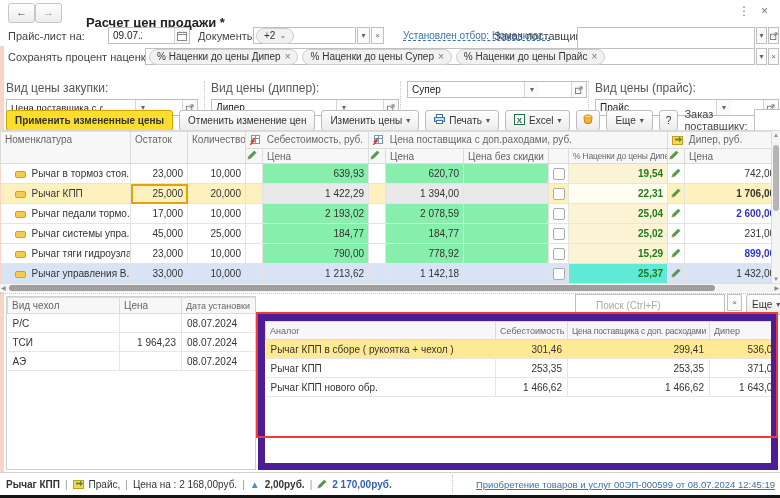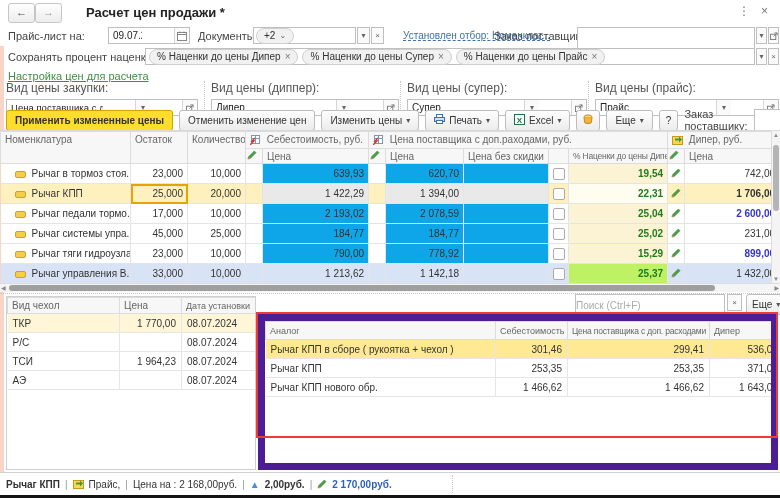--- a/index.html
+++ b/index.html
@@ -9,34 +9,34 @@
 
   
   .btn{display:inline-flex;align-items:center;gap:4px;height:19px;padding:0 8px;border:1px solid #bdbdbd;
        border-radius:3px;background:linear-gradient(#fefefe,#ececec);font-size:10px;color:#333;white-space:nowrap;cursor:default;}
   .btn .dd{font-size:8px;color:#555;}
   .btn-yellow{background:#ffdd2d;border-color:#cfa400;font-weight:bold;}
   .field{display:inline-flex;align-items:center;height:17px;border:1px solid #bfbfbf;background:#fff;box-sizing:border-box;gap:32px;}
   .field .val{flex:1;padding:0 4px;white-space:nowrap;overflow:hidden;font-size:10px;color:#222;}
   .sq{width:14px;height:100%;display:inline-flex;align-items:center;justify-content:center;border-left:1px solid #d5d5d5;
       background:#fafafa;font-size:8px;color:#666;cursor:default;}
-  input.txt{height:23px;border:1px solid #bfbfbf;box-sizing:border-box;font-family:inherit;font-size:10px;padding:0 0;color:#222;}
+  input.txt{height:23px;border:1px solid #bfbfbf;box-sizing:border-box;font-family:inherit;font-size:10px;padding:0 20px;color:#222;}
   input.txt::placeholder{color:#aaa;}
   .lbl{color:#444;}
   .link{color:#3d71a8;text-decoration:underline;cursor:pointer;}
   .link-dash{color:#3d71a8;text-decoration:underline dashed;cursor:pointer;}
   .pill{display:inline-flex;align-items:center;gap:4px;height:14px;padding:0 7px;background:#f1f1f1;border:1px solid #cfcfcf;
         border-radius:8px;font-size:10px;color:#333;white-space:nowrap;}
   .pill .x{color:#777;font-size:10px;cursor:pointer;}
 
   
   .titlebar{position:absolute;left:0;top:2px;width:100%;height:22px;}
   .navbtn{position:absolute;top:1px;width:25px;height:18px;border:1px solid #c6c6c6;border-radius:3px;
           background:linear-gradient(#fff,#ececec);text-align:center;line-height:17px;font-size:11px;color:#444;}
-  .title{position:absolute;left:86px;top:3px;font-size:13px;font-weight:bold;color:#222;}
+  .title{position:absolute;left:86px;top:13px;font-size:13px;font-weight:bold;color:#222;}
   .winico{position:absolute;top:2px;color:#777;font-size:12px;cursor:pointer;}
 
   
   .pinkstrip{position:absolute;left:0;top:46px;width:4px;height:426px;background:#f8d5c6;}
   .abs{position:absolute;}
 
   
   .green-link{position:absolute;left:8px;top:70px;color:#3d9140;text-decoration:underline;font-size:11px;cursor:pointer;}
   .ptype{position:absolute;top:81px;height:30px;}
   .ptype .lbl{display:block;font-size:12px;color:#555;margin-bottom:4px;}
@@ -51,29 +51,29 @@
   table.grid{border-collapse:collapse;table-layout:fixed;font-size:10px;}
   table.grid th{background:#f7f7f7;border:1px solid #dcdcdc;color:#666;font-weight:normal;text-align:left;
                 padding:0 4px;white-space:nowrap;overflow:hidden;}
   #main-table{width:779px;}
   #main-table thead tr.gr th{height:16px;}
   #main-table thead tr.sub th{height:14px;}
   #main-table thead th.vtop{vertical-align:top;padding-top:2px;}
   .mrow td{height:19px;border-right:1px solid #e4e4e4;border-bottom:1px solid #e4e4e4;padding:0 4px;
            white-space:nowrap;overflow:hidden;background:#fff;}
   .num{text-align:right;}
-  td.cost-col{background:#0ea5e9;}
+  td.cost-col{background:#86efac;}
   td.markup-col{background:#fbf3d3;color:#1e7b1e;font-weight:bold;}
   td.diper-col.edited{color:#3333cc;font-weight:bold;}
   td.diper-col.bold{font-weight:bold;}
   tr.selected td{background:#fff1bd;}
   tr.selected td.cost-col{background:#e9e9e9;}
   tr.selected td.markup-col{background:#fffdf0;}
   tr.marked td{background:#d9e3f6;}
-  tr.marked td.markup-col{background:#bef264;}
+  tr.marked td.markup-col{background:#5eead4;}
   td.cursor{outline:2px solid #e3a600;outline-offset:-2px;}
   .name-cell{padding-left:14px !important;}
   .item-ico{display:inline-block;width:9px;height:5px;background:#f4ce4a;border:1px solid #c7a237;border-radius:2px;
             margin-right:6px;vertical-align:middle;}
   .cb{display:inline-block;width:10px;height:10px;border:1px solid #ababab;border-radius:2px;background:#fefefe;vertical-align:middle;}
   .chk-col{text-align:center;}
   .pen-col{text-align:center;padding:0 1px !important;}
   .hdr-ico{display:inline-block;vertical-align:-2px;margin-right:3px;}
   th.markup-th{font-size:8.5px;letter-spacing:-0.2px;color:#555;}
 
@@ -187,21 +187,20 @@
   </div>
   <span class="field abs" style="left:756px;top:48px;width:11px">
       <span class="sq" style="border:none;width:100%">▾</span>
     </span>
   <span class="field abs" style="left:768px;top:48px;width:11px">
       <span class="sq" style="border:none;width:100%">×</span>
     </span>
 
   <div class="pinkstrip"></div>
 
-  <a class="green-link">Настройка цен для расчета</a>
 
   <div class="ptype" style="left:6px;width:192px">
     <span class="lbl">Вид цены закупки:</span>
     <div class="field">
       <span class="val" style="font-size:9.5px">Цена поставщика с доп.раходами</span>
       <span class="sq">▾</span>
       <span class="sq">
           <svg width="8" height="8" viewBox="0 0 9 9">
             <rect x="0.5" y="2.5" width="6" height="6" fill="none" stroke="#777"></rect>
             <path d="M4 5 L8 1 M5 1 H8 V4" stroke="#777" fill="none"></path>
@@ -216,21 +215,20 @@
       <span class="sq">▾</span>
       <span class="sq">
           <svg width="8" height="8" viewBox="0 0 9 9">
             <rect x="0.5" y="2.5" width="6" height="6" fill="none" stroke="#777"></rect>
             <path d="M4 5 L8 1 M5 1 H8 V4" stroke="#777" fill="none"></path>
           </svg>
         </span>
     </div>
   </div>
   <div class="ptype sep" style="left:400px;width:180px">
-    <span class="lbl">Вид цены (супер):</span>
     <div class="field">
       <span class="val">Супер</span>
       <span class="sq">▾</span>
       <span class="sq">
           <svg width="8" height="8" viewBox="0 0 9 9">
             <rect x="0.5" y="2.5" width="6" height="6" fill="none" stroke="#777"></rect>
             <path d="M4 5 L8 1 M5 1 H8 V4" stroke="#777" fill="none"></path>
           </svg>
         </span>
     </div>
@@ -505,25 +503,20 @@
           <col style="width:74px">
         </colgroup>
       <thead>
           <tr>
         <th>Вид чехол</th>
         <th>Цена</th>
         <th style="font-size:9px">Дата установки</th>
       </tr>
         </thead>
       <tbody id="price-rows">
-  <tr class="selected">
-    <td>ТКР</td>
-    <td class="num">1 770,00</td>
-    <td>08.07.2024</td>
-  </tr>
   <tr class="">
     <td>Р/С</td>
     <td class="num"></td>
     <td>08.07.2024</td>
   </tr>
   <tr class="">
     <td>ТСИ</td>
     <td class="num">1 964,23</td>
     <td>08.07.2024</td>
   </tr>
@@ -600,15 +593,16 @@
       <span class="tri-up">▲</span>
       <span class="b">2,00руб.</span>
       <span class="sep">|</span>
       <span><svg width="10" height="10" viewBox="0 0 11 11">
             <path d="M1 10 L1.6 7.4 L8 1 L10 3 L3.6 9.4 Z" fill="#4d9e4d" stroke="#3a7c3a" stroke-width="0.5"></path>
             <path d="M1 10 L1.6 7.4 L3.6 9.4 Z" fill="#c98a3d"></path>
           </svg></span>
       <span class="blue-b">2 170,00руб.</span>
     </div>
     <div class="status-divider"></div>
+    <a class="link status-link">Приобретение товаров и услуг 00ЭП-000599 от 08.07.2024 12:45:19</a>
   </div>
 
 </div>
 
 </body></html>

